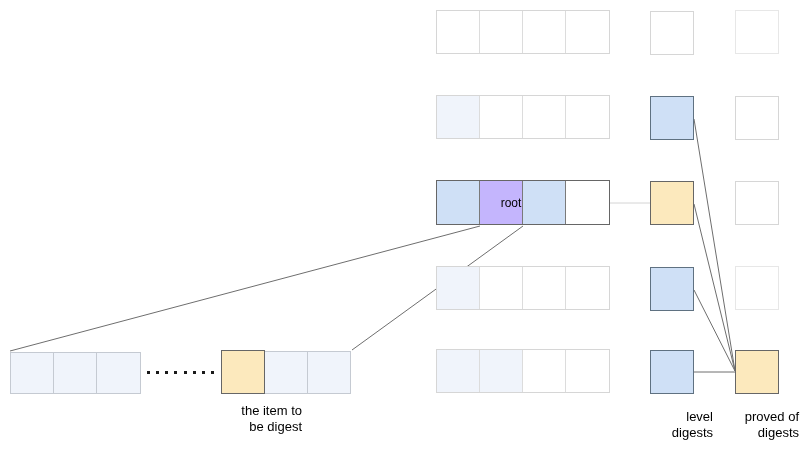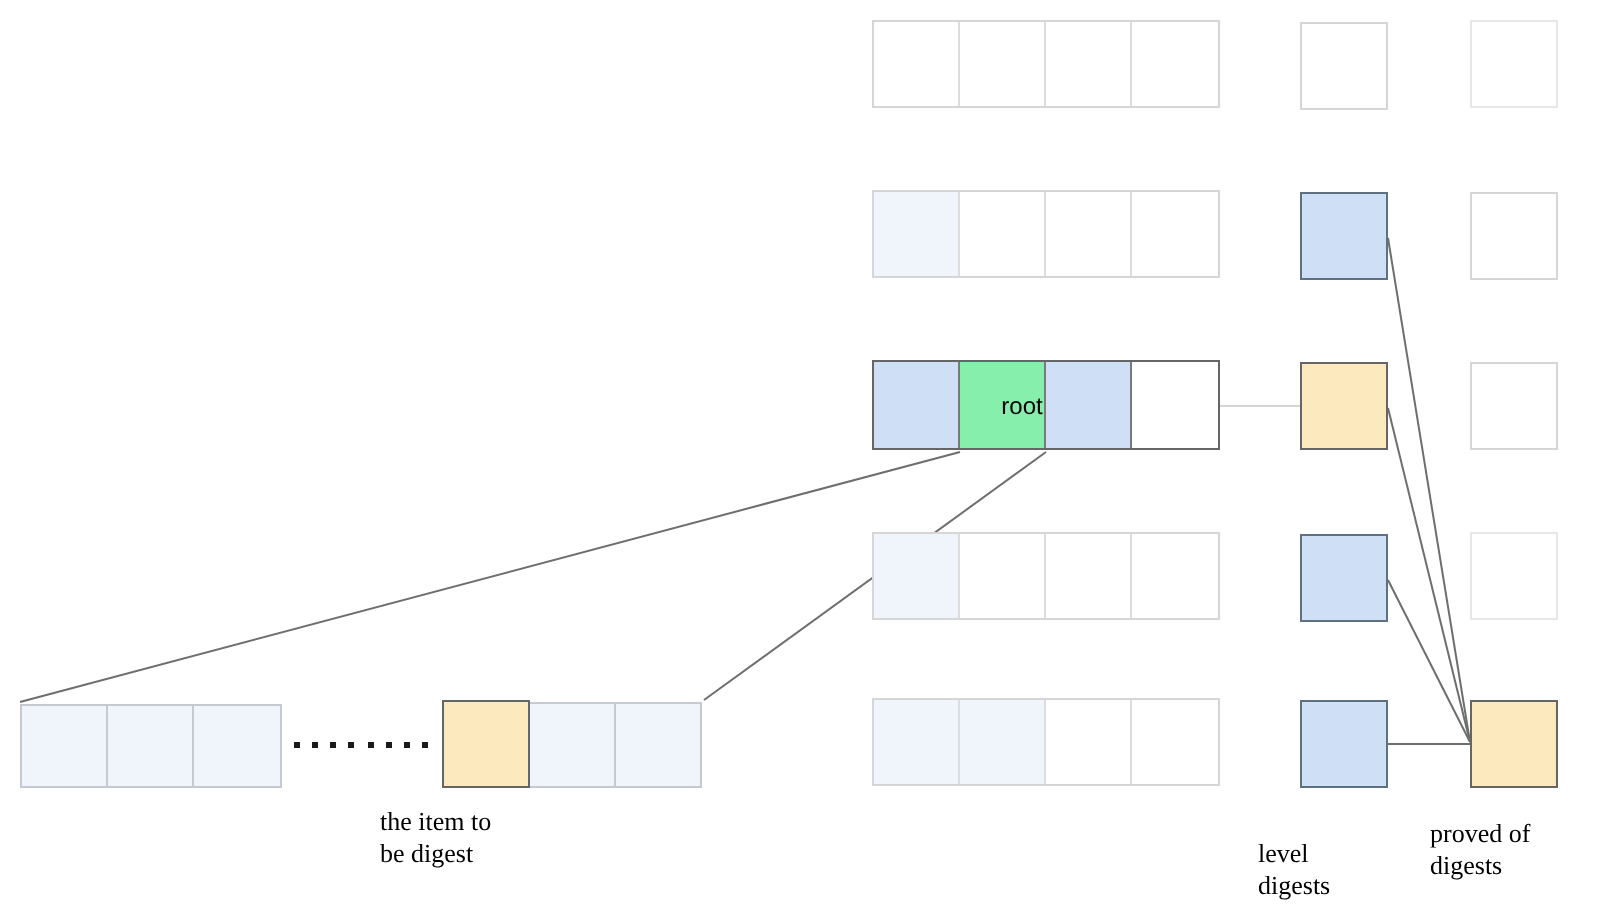--- a/index.html
+++ b/index.html
@@ -9,24 +9,24 @@
   }
   #connector-svg{position:absolute;left:0;top:0;pointer-events:none;}
   .tree-row{position:absolute;display:flex;box-sizing:border-box;}
   .tree-cell{box-sizing:border-box;width:43px;height:100%;display:flex;align-items:center;justify-content:center;font-size:12px;}
   .sq{position:absolute;box-sizing:border-box;width:44px;height:44px;}
   .seg{position:absolute;display:flex;box-sizing:border-box;}
   .seg-cell{box-sizing:border-box;width:43px;height:100%;}
   .abs-cell{position:absolute;box-sizing:border-box;}
   .dots{position:absolute;left:147px;top:370px;width:67px;height:4px;display:flex;justify-content:space-between;align-items:center;}
   .dot{width:3px;height:3px;background:#1a1a1a;display:inline-block;}
-  .lbl{position:absolute;text-align:left;font-size:13px;line-height:16px;color:#000;font-family:Liberation Serif, serif;}
+  .lbl{position:absolute;text-align:right;font-size:13px;line-height:16px;color:#000;}
   .lbl span{display:block;}
   #item-label{left:190px;top:403px;width:112px;}
-  #level-label{left:629px;top:409px;width:84px;margin-top:10px;}
+  #level-label{left:629px;top:409px;width:84px;}
   #digest-label{left:715px;top:409px;width:84px;}
 </style>
 </head>
 <body>
 
 <div id="canvas">
 
   <svg id="connector-svg" width="800" height="454" viewBox="0 0 800 454">
     <line class="ln-dark" x1="480" y1="226" x2="10" y2="351" stroke-width="1" stroke="#6e6e6e"></line>
     <line class="ln-dark" x1="523" y1="226" x2="352" y2="350" stroke-width="1" stroke="#6e6e6e"></line>
@@ -45,21 +45,21 @@
         <div class="tree-cell" style="background: rgb(255, 255, 255);"></div>
       </div>
       <div class="tree-row" style="left: 436px; top: 95px; height: 44px; border: 1px solid rgb(214, 214, 214);">
         <div class="tree-cell" style="background: rgb(240, 244, 251); border-right: 1px solid rgb(220, 220, 220);"></div>
         <div class="tree-cell" style="background: rgb(255, 255, 255); border-right: 1px solid rgb(220, 220, 220);"></div>
         <div class="tree-cell" style="background: rgb(255, 255, 255); border-right: 1px solid rgb(220, 220, 220);"></div>
         <div class="tree-cell" style="background: rgb(255, 255, 255);"></div>
       </div>
       <div class="tree-row" style="left: 436px; top: 180px; height: 45px; border: 1px solid rgb(102, 102, 102);">
         <div class="tree-cell" style="background: rgb(207, 224, 246); border-right: 1px solid rgb(122, 122, 122);"></div>
-        <div class="tree-cell" style="background: #86efac; border-right: 1px solid rgb(122, 122, 122); color: rgb(0, 0, 0); padding-left: 20px;">root</div>
+        <div class="tree-cell" style="background: #c4b5fd; border-right: 1px solid rgb(122, 122, 122); color: rgb(0, 0, 0); padding-left: 20px;">root</div>
         <div class="tree-cell" style="background: rgb(207, 224, 246); border-right: 1px solid rgb(122, 122, 122);"></div>
         <div class="tree-cell" style="background: rgb(255, 255, 255);"></div>
       </div>
       <div class="tree-row" style="left: 436px; top: 266px; height: 44px; border: 1px solid rgb(214, 214, 214);">
         <div class="tree-cell" style="background: rgb(240, 244, 251); border-right: 1px solid rgb(220, 220, 220);"></div>
         <div class="tree-cell" style="background: rgb(255, 255, 255); border-right: 1px solid rgb(220, 220, 220);"></div>
         <div class="tree-cell" style="background: rgb(255, 255, 255); border-right: 1px solid rgb(220, 220, 220);"></div>
         <div class="tree-cell" style="background: rgb(255, 255, 255);"></div>
       </div>
       <div class="tree-row" style="left: 436px; top: 349px; height: 44px; border: 1px solid rgb(214, 214, 214);">

